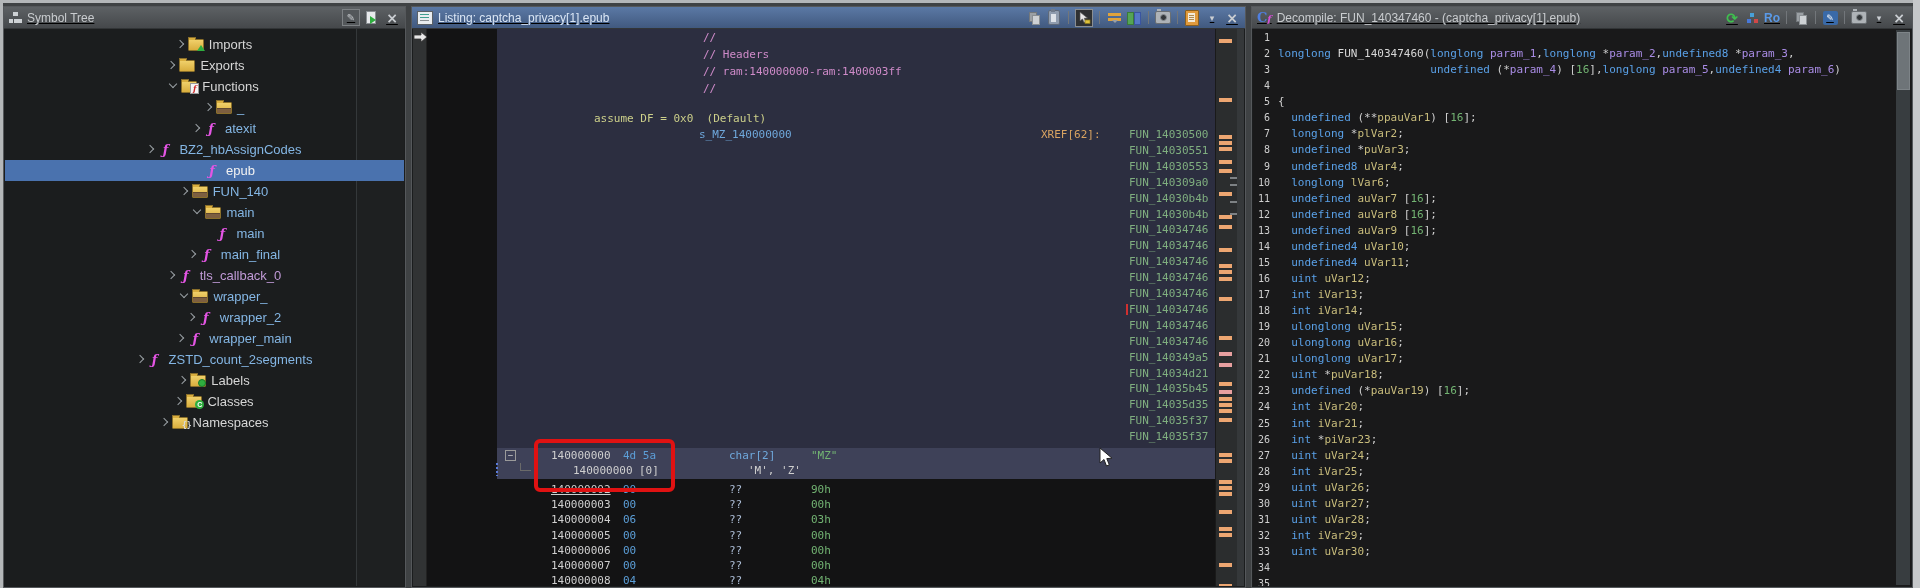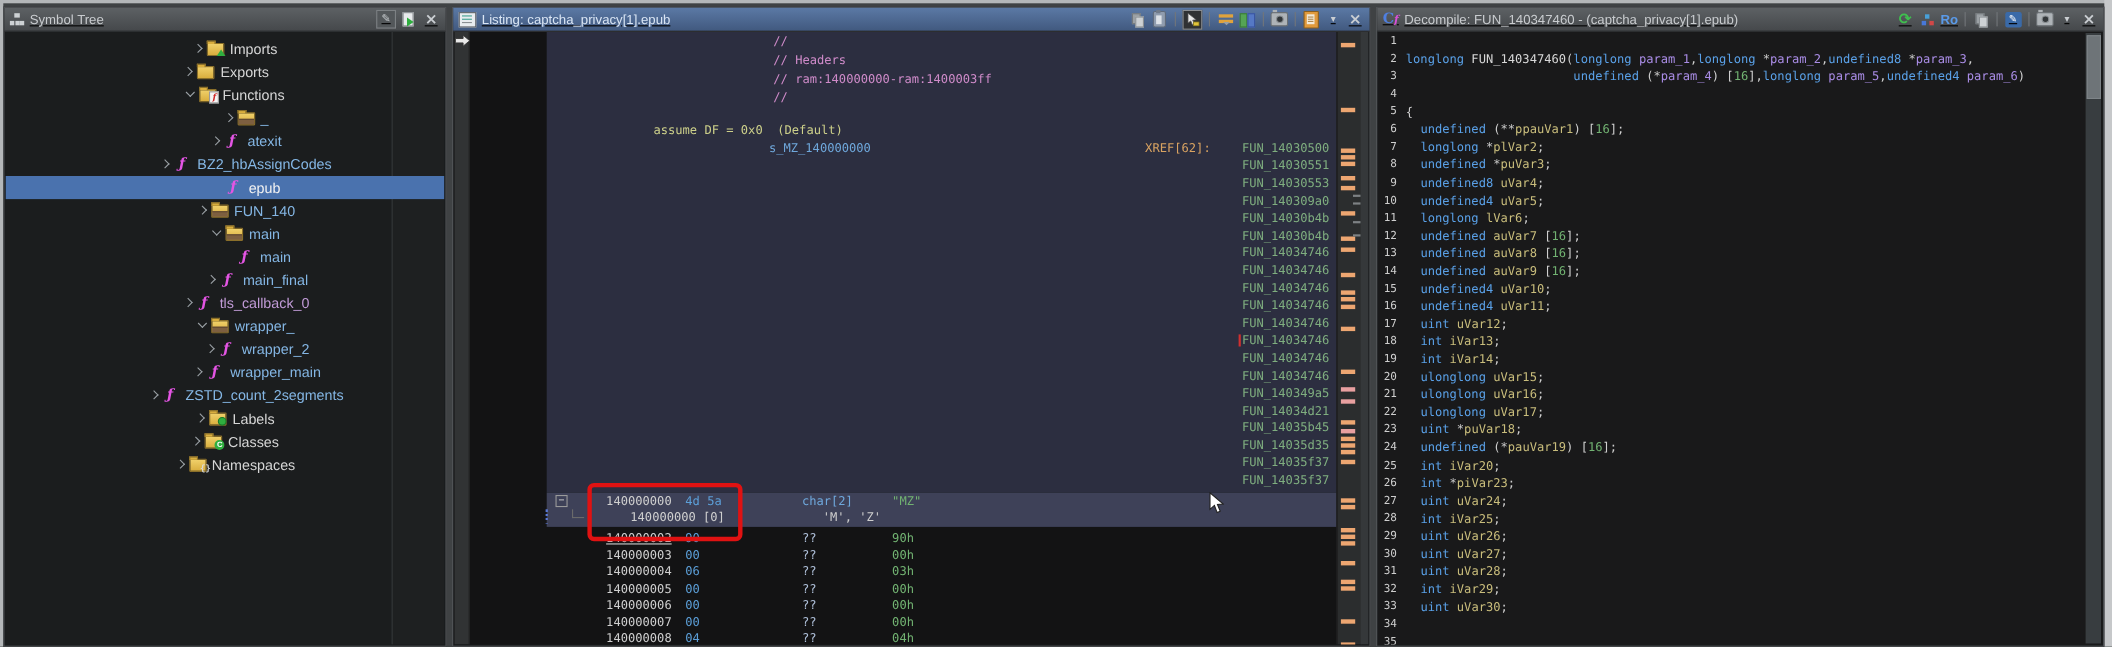--- a/index.html
+++ b/index.html
@@ -519,36 +519,36 @@
     <div id="dec-code">
         <div class="dl"></div>
         <div class="dl"><span class="c-t">longlong</span><span> </span><span class="c-f">FUN_140347460</span><span>(</span><span class="c-t">longlong</span><span> </span><span class="c-p">param_1</span><span>,</span><span class="c-t">longlong</span><span> *</span><span class="c-p">param_2</span><span>,</span><span class="c-t">undefined8</span><span> *</span><span class="c-p">param_3</span><span>,</span></div>
         <div class="dl"><span>                       </span><span class="c-t">undefined</span><span> (*</span><span class="c-p">param_4</span><span>) [</span><span class="c-n">16</span><span>],</span><span class="c-t">longlong</span><span> </span><span class="c-p">param_5</span><span>,</span><span class="c-t">undefined4</span><span> </span><span class="c-p">param_6</span><span>)</span></div>
         <div class="dl"></div>
         <div class="dl"><span>{</span></div>
         <div class="dl"><span>  </span><span class="c-t">undefined</span><span> (**</span><span class="c-v">ppauVar1</span><span>) [</span><span class="c-n">16</span><span>];</span></div>
         <div class="dl"><span>  </span><span class="c-t">longlong</span><span> *</span><span class="c-v">plVar2</span><span>;</span></div>
         <div class="dl"><span>  </span><span class="c-t">undefined</span><span> *</span><span class="c-v">puVar3</span><span>;</span></div>
         <div class="dl"><span>  </span><span class="c-t">undefined8</span><span> </span><span class="c-v">uVar4</span><span>;</span></div>
-        <div class="dl"><span>  </span><span class="c-t">undefined4</span><span> </span><span class="c-v">uVar5</span><span>;</span></div>
         <div class="dl"><span>  </span><span class="c-t">longlong</span><span> </span><span class="c-v">lVar6</span><span>;</span></div>
         <div class="dl"><span>  </span><span class="c-t">undefined</span><span> </span><span class="c-v">auVar7</span><span> [</span><span class="c-n">16</span><span>];</span></div>
         <div class="dl"><span>  </span><span class="c-t">undefined</span><span> </span><span class="c-v">auVar8</span><span> [</span><span class="c-n">16</span><span>];</span></div>
         <div class="dl"><span>  </span><span class="c-t">undefined</span><span> </span><span class="c-v">auVar9</span><span> [</span><span class="c-n">16</span><span>];</span></div>
         <div class="dl"><span>  </span><span class="c-t">undefined4</span><span> </span><span class="c-v">uVar10</span><span>;</span></div>
         <div class="dl"><span>  </span><span class="c-t">undefined4</span><span> </span><span class="c-v">uVar11</span><span>;</span></div>
         <div class="dl"><span>  </span><span class="c-t">uint</span><span> </span><span class="c-v">uVar12</span><span>;</span></div>
         <div class="dl"><span>  </span><span class="c-t">int</span><span> </span><span class="c-v">iVar13</span><span>;</span></div>
         <div class="dl"><span>  </span><span class="c-t">int</span><span> </span><span class="c-v">iVar14</span><span>;</span></div>
         <div class="dl"><span>  </span><span class="c-t">ulonglong</span><span> </span><span class="c-v">uVar15</span><span>;</span></div>
         <div class="dl"><span>  </span><span class="c-t">ulonglong</span><span> </span><span class="c-v">uVar16</span><span>;</span></div>
         <div class="dl"><span>  </span><span class="c-t">ulonglong</span><span> </span><span class="c-v">uVar17</span><span>;</span></div>
         <div class="dl"><span>  </span><span class="c-t">uint</span><span> *</span><span class="c-v">puVar18</span><span>;</span></div>
         <div class="dl"><span>  </span><span class="c-t">undefined</span><span> (*</span><span class="c-v">pauVar19</span><span>) [</span><span class="c-n">16</span><span>];</span></div>
         <div class="dl"><span>  </span><span class="c-t">int</span><span> </span><span class="c-v">iVar20</span><span>;</span></div>
+        <div class="dl"><span>  </span><span class="c-t">int</span><span> </span><span class="c-v">iVar21</span><span>;</span></div>
         <div class="dl"><span>  </span><span class="c-t">int</span><span> *</span><span class="c-v">piVar23</span><span>;</span></div>
         <div class="dl"><span>  </span><span class="c-t">uint</span><span> </span><span class="c-v">uVar24</span><span>;</span></div>
         <div class="dl"><span>  </span><span class="c-t">int</span><span> </span><span class="c-v">iVar25</span><span>;</span></div>
         <div class="dl"><span>  </span><span class="c-t">uint</span><span> </span><span class="c-v">uVar26</span><span>;</span></div>
         <div class="dl"><span>  </span><span class="c-t">uint</span><span> </span><span class="c-v">uVar27</span><span>;</span></div>
         <div class="dl"><span>  </span><span class="c-t">uint</span><span> </span><span class="c-v">uVar28</span><span>;</span></div>
         <div class="dl"><span>  </span><span class="c-t">int</span><span> </span><span class="c-v">iVar29</span><span>;</span></div>
         <div class="dl"><span>  </span><span class="c-t">uint</span><span> </span><span class="c-v">uVar30</span><span>;</span></div>
       </div>
     <div id="dec-scroll">

